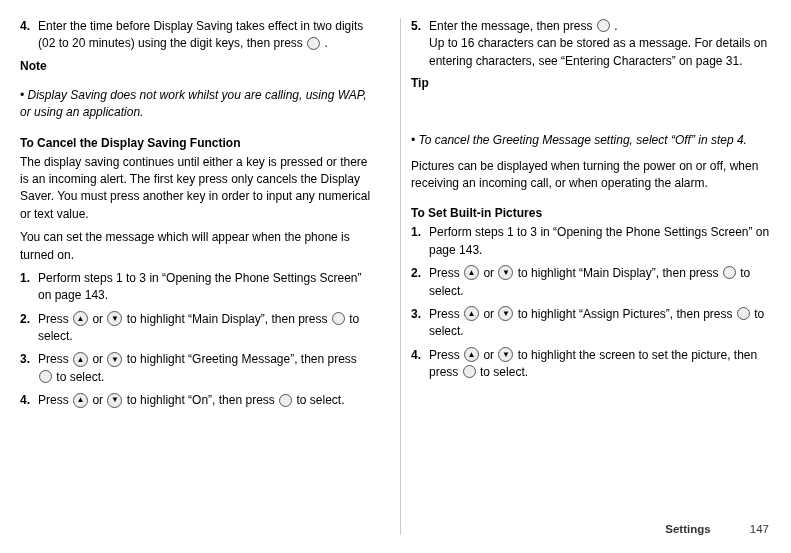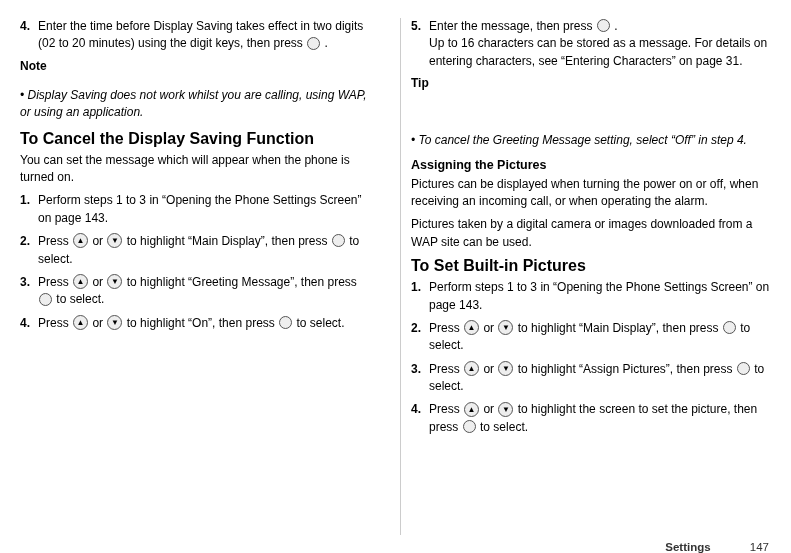--- a/index.html
+++ b/index.html
@@ -57,23 +57,23 @@
       margin-bottom: 8px;
       line-height: 1.45;
     }
     h3 {
       font-size: 12.5px;
       font-weight: bold;
       margin-top: 8px;
       margin-bottom: 4px;
     }
     h4 {
-      font-size: 16px;
-      font-weight: bold;
-      margin-top: 6px;
+      font-size: 12px;
+      font-weight: bold;
+      margin-top: 14px;
       margin-bottom: 4px;
     }
     .body-text {
       line-height: 1.45;
       margin-bottom: 6px;
     }
     .tip-title {
       font-weight: bold;
       margin-bottom: 18px;
     }
@@ -105,21 +105,21 @@
       border: 1.5px solid #555;
       background: #eee;
       font-size: 8px;
       vertical-align: middle;
       margin: 0 1px;
       position: relative;
       top: -1px;
     }
     .footer {
       position: absolute;
-      bottom: 0;
+      bottom: 18px;
       right: 22px;
       font-size: 11.5px;
       color: #333;
       display: flex;
       align-items: center;
       gap: 10px;
     }
     .footer-text {
       font-weight: bold;
     }
@@ -140,20 +140,21 @@
         <span>Enter the time before Display Saving takes effect in two digits (02 to 20 minutes) using the digit keys, then press</span>
         <span class="circle-btn"></span>
         <span>.</span>
       </span>
     </div>
 
     <p class="note-title">Note</p>
     <p class="note-item">• Display Saving does not work whilst you are calling, using WAP, or using an application.</p>
 
     <h4>To Cancel the Display Saving Function</h4>
+    <p class="body-text">The display saving continues until either a key is pressed or there is an incoming alert. The first key press only cancels the Display Saver. You must press another key in order to input any numerical or text value.</p>
 
     <p class="body-text">You can set the message which will appear when the phone is turned on.</p>
 
     <div class="step">
       <span class="step-num">1.</span>
       <span class="step-content">Perform steps 1 to 3 in “Opening the Phone Settings Screen” on page 143.</span>
     </div>
 
     <div class="step">
       <span class="step-num">2.</span>
@@ -206,23 +207,21 @@
         <span class="circle-btn"></span>
         <span>.</span>
         <br>
         <span>Up to 16 characters can be stored as a message. For details on entering characters, see “Entering Characters” on page 31.</span>
       </span>
     </div>
 
     <p class="tip-title">Tip</p>
     <p class="tip-item">• To cancel the Greeting Message setting, select “Off” in step 4.</p>
 
-    <h3>Assigning the Pictures</h3>
     <p class="body-text">Pictures can be displayed when turning the power on or off, when receiving an incoming call, or when operating the alarm.</p>
-    <p class="body-text">Pictures taken by a digital camera or images downloaded from a WAP site can be used.</p>
 
     <h4>To Set Built-in Pictures</h4>
 
     <div class="step">
       <span class="step-num">1.</span>
       <span class="step-content">Perform steps 1 to 3 in “Opening the Phone Settings Screen” on page 143.</span>
     </div>
 
     <div class="step">
       <span class="step-num">2.</span>

